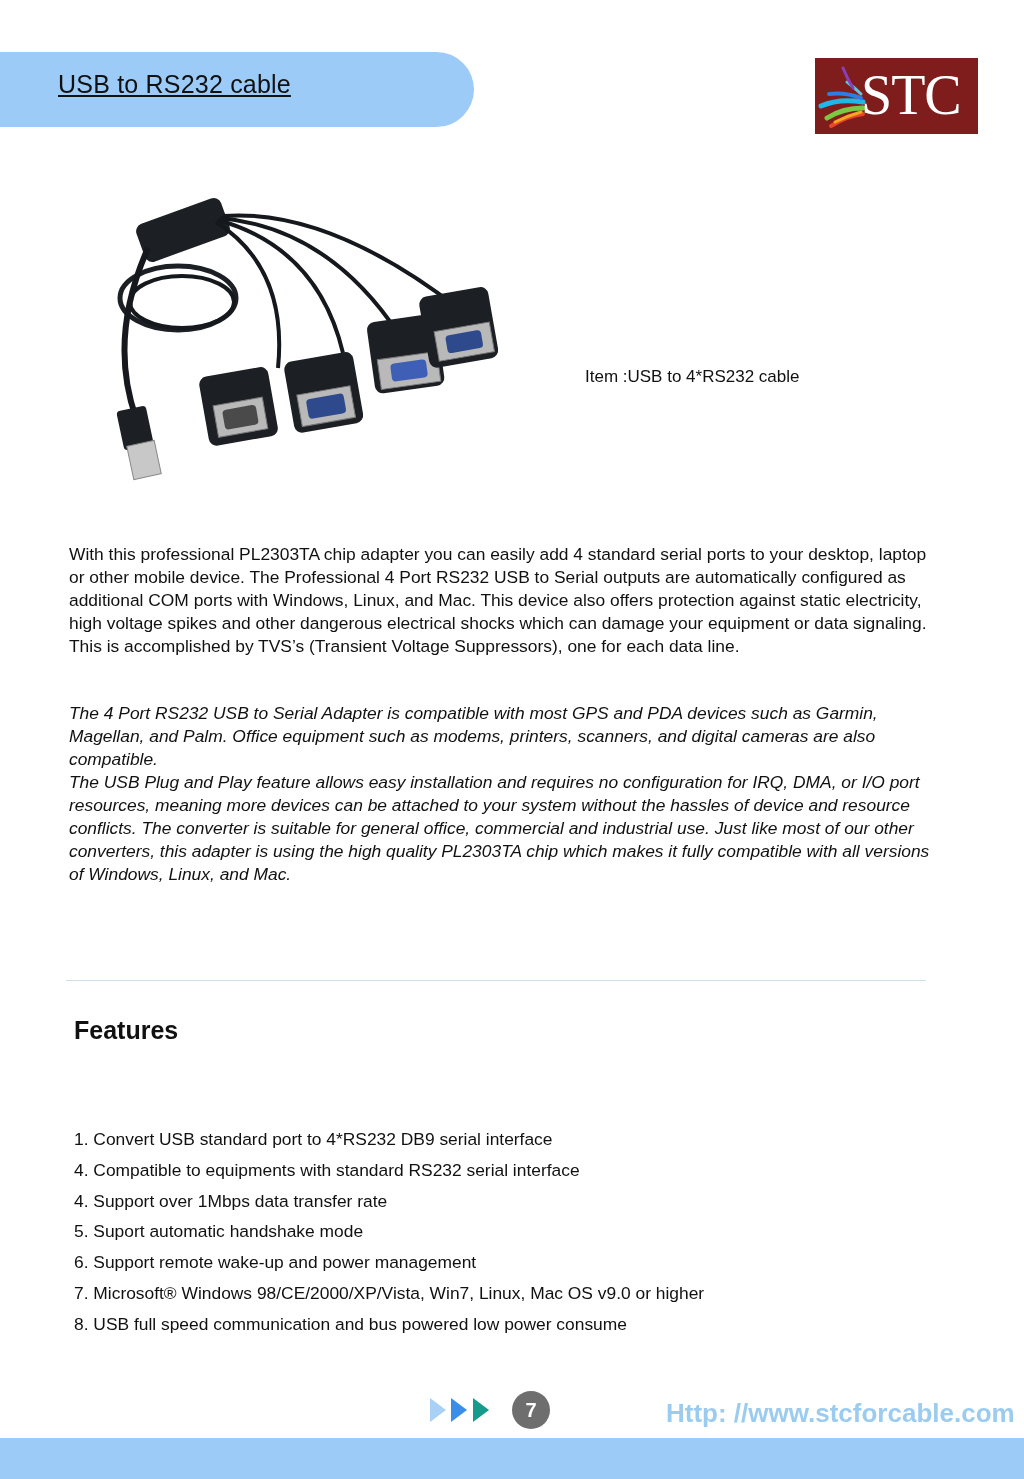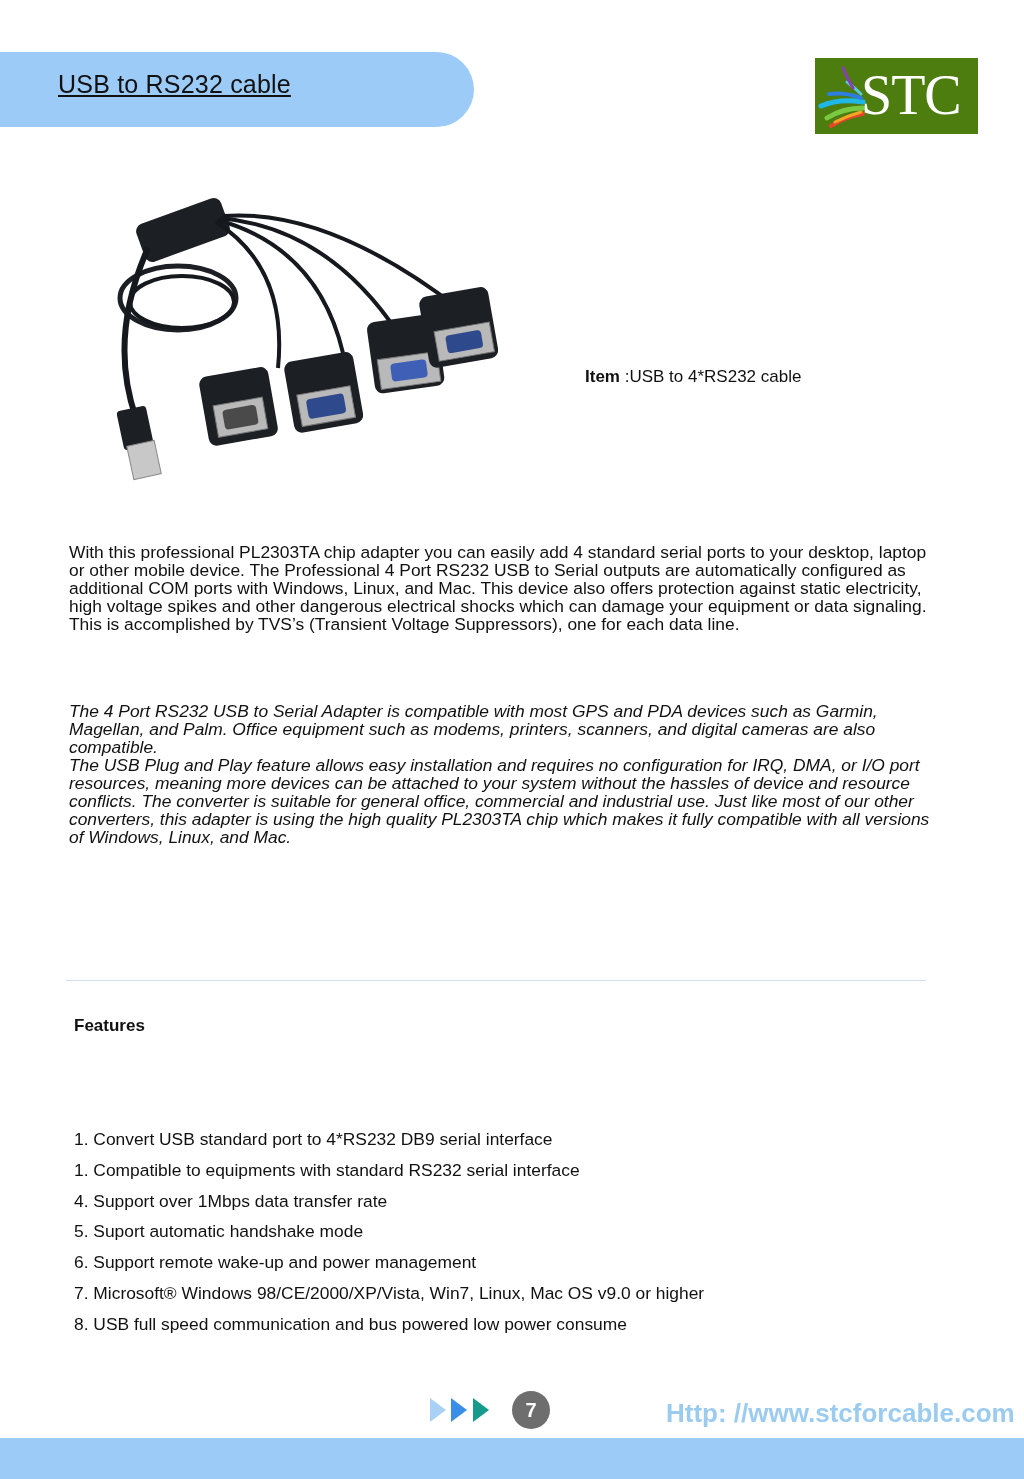--- a/index.html
+++ b/index.html
@@ -10,46 +10,46 @@
       position: absolute; left: 0; top: 52px; width: 474px; height: 75px;
       background: #9ccbf8; border-radius: 0 38px 38px 0;
     }
     .title-text {
       position: absolute; left: 58px; top: 70px; font-size: 25px; color: #111;
       font-family: "Liberation Sans", sans-serif; letter-spacing: 0.2px; text-decoration: underline;
     }
 
     .logo {
       position: absolute; left: 815px; top: 58px; width: 163px; height: 76px;
-      background: #4d7c0f; overflow: hidden;
+      background: #7f1d1d; overflow: hidden;
     }
     .logo-text {
       position: absolute; left: 46px; top: 6px; font-family: "Liberation Serif", serif;
       font-size: 56px; color: #ffffff; letter-spacing: -1px; line-height: 62px;
     }
     .logo svg { position: absolute; left: 2px; top: 6px; }
 
     .product-image { position: absolute; left: 108px; top: 198px; width: 420px; height: 295px; }
 
     .item-line { position: absolute; left: 585px; top: 367px; font-size: 17px; color: #111; }
-    .item-line .item-label { font-weight: bold; }
+    .item-line .item-label { font-weight: normal; }
 
     .para {
-      position: absolute; left: 69px; width: 870px; font-size: 17.4px; line-height: 18px;
+      position: absolute; left: 69px; width: 870px; font-size: 17.4px; line-height: 23px;
       color: #111; font-family: "Liberation Sans", sans-serif;
     }
     .para1 { top: 543px; }
     .para2 { top: 702px; }
 
     .divider {
       position: absolute; left: 66px; top: 980px; width: 860px; height: 1px; background: #cfe0ea;
     }
 
     .features-heading {
-      position: absolute; left: 74px; top: 1016px; font-size: 17px; font-weight: bold; color: #111;
+      position: absolute; left: 74px; top: 1016px; font-size: 25px; font-weight: bold; color: #111;
     }
 
     .features-list { position: absolute; left: 74px; top: 1088px; list-style: none; margin-top: 40px; }
     .features-list li { font-size: 17.4px; height: 30.8px; line-height: 22px; color: #111; }
 
     .footer-arrows { position: absolute; left: 430px; top: 1396px; }
     .page-badge {
       position: absolute; left: 512px; top: 1391px; width: 38px; height: 38px; border-radius: 50%;
       background: #6e6e6e; color: #fff; font-weight: bold; font-size: 20px; text-align: center; line-height: 38px;
     }
@@ -123,21 +123,21 @@
 <p class="para para1">With this professional PL2303TA chip adapter you can easily add 4 standard serial ports to your desktop, laptop or other mobile device. The Professional 4 Port RS232 USB to Serial outputs are automatically configured as additional COM ports with Windows, Linux, and Mac. This device also offers protection against static electricity, high voltage spikes and other dangerous electrical shocks which can damage your equipment or data signaling. This is accomplished by TVS’s (Transient Voltage Suppressors), one for each data line.</p>
 <p class="para para2" style="white-space: pre-line; font-style: italic;">The 4 Port RS232 USB to Serial Adapter is compatible with most GPS and PDA devices such as Garmin, Magellan, and Palm. Office equipment such as modems, printers, scanners, and digital cameras are also compatible.
 The USB Plug and Play feature allows easy installation and requires no configuration for IRQ, DMA, or I/O port resources, meaning more devices can be attached to your system without the hassles of device and resource conflicts. The converter is suitable for general office, commercial and industrial use. Just like most of our other converters, this adapter is using the high quality PL2303TA  chip which makes it fully compatible with all versions of Windows, Linux, and Mac.</p>
 
 <div class="divider"></div>
 
 <h2 class="features-heading">Features</h2>
 
 <ul class="features-list">
   <li>1. Convert USB standard port to 4*RS232 DB9 serial interface</li>
-  <li>1. Compatible to equipments with standard RS232 serial interface</li>
+  <li>4. Compatible to equipments with standard RS232 serial interface</li>
   <li>4. Support over 1Mbps data transfer rate</li>
   <li>5. Suport automatic handshake mode</li>
   <li>6. Support remote wake-up and power management</li>
   <li>7. Microsoft® Windows 98/CE/2000/XP/Vista, Win7, Linux, Mac OS v9.0 or higher</li>
   <li>8. USB full speed communication and bus powered low power consume</li>
 </ul>
 
 <svg class="footer-arrows" width="62" height="28" viewBox="0 0 62 28">
   <polygon points="0,2 16,14 0,26" fill="#a9d0f5"></polygon>
   <polygon points="21,2 37,14 21,26" fill="#3b8ee8"></polygon>

